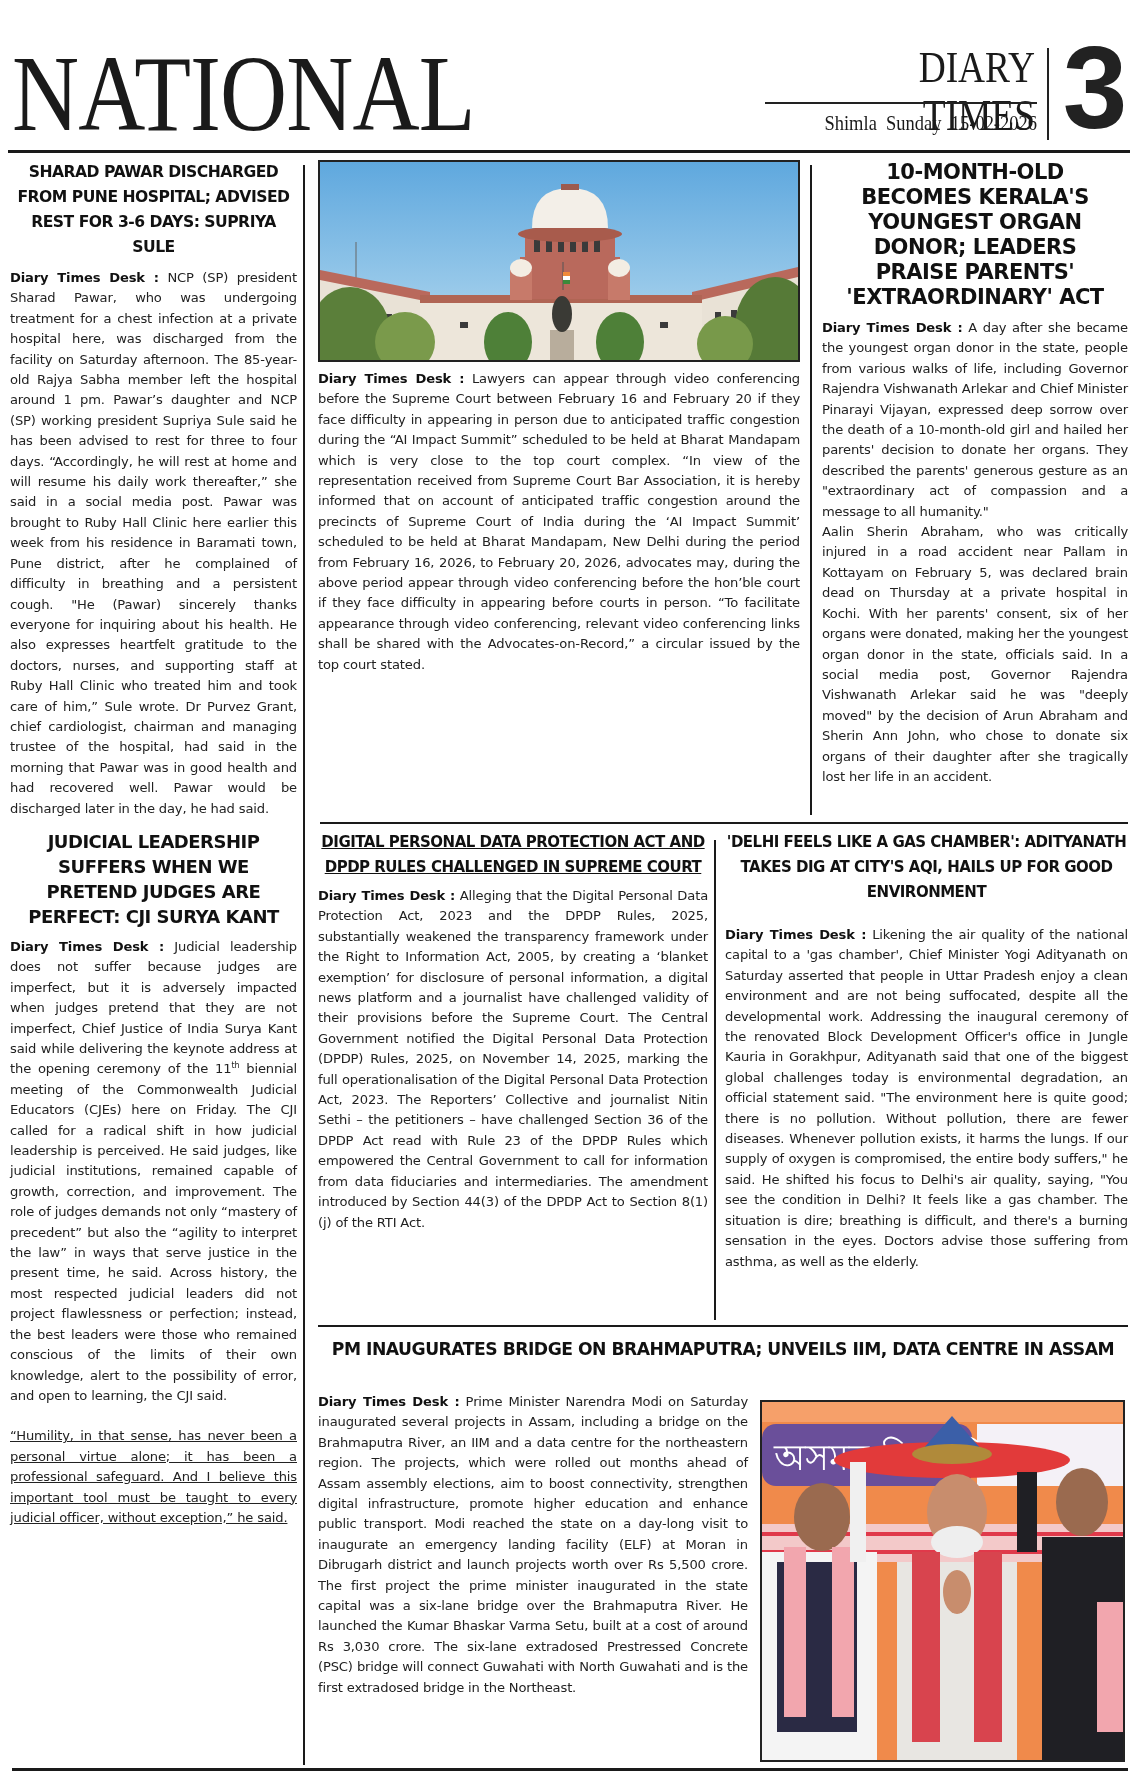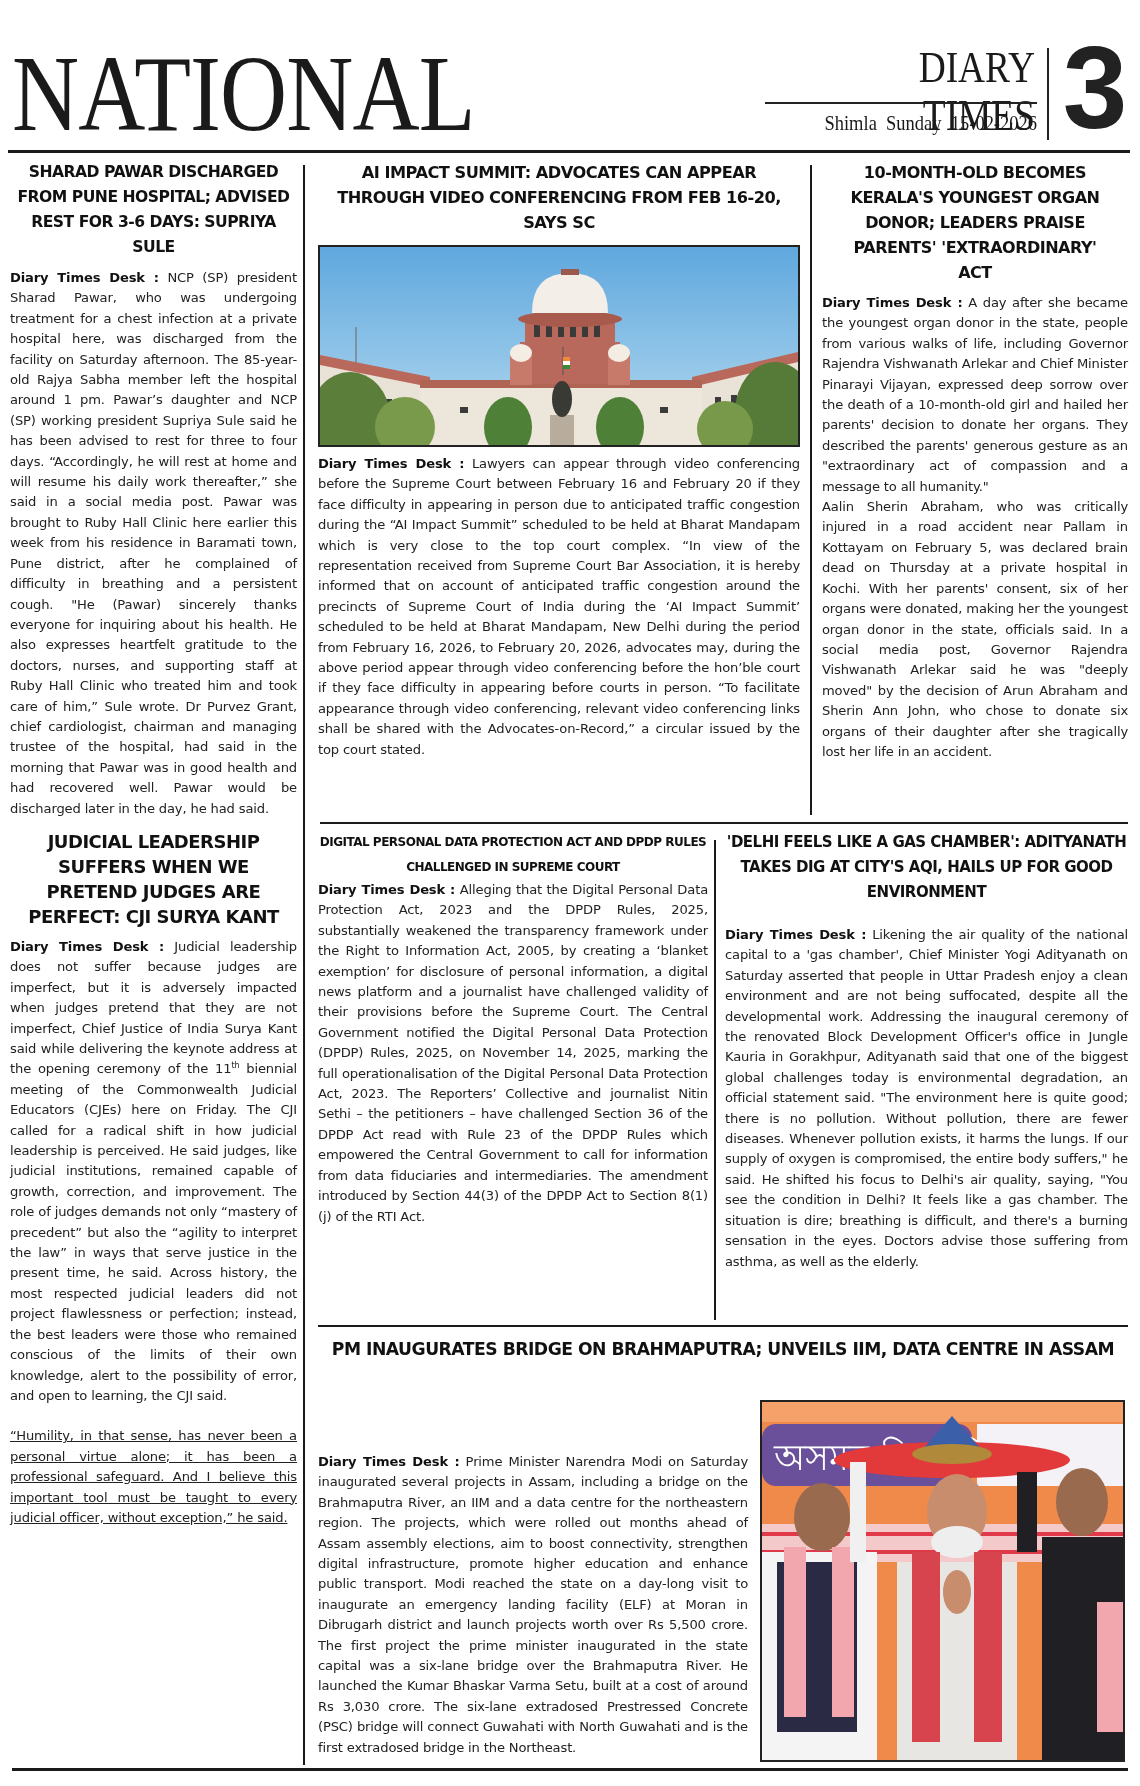--- a/index.html
+++ b/index.html
@@ -41,21 +41,20 @@
   </div>
   <h2 class="headline" style="font-size:18px; margin:10px 2px 8px;">JUDICIAL LEADERSHIP SUFFERS WHEN WE PRETEND JUDGES ARE PERFECT: CJI SURYA KANT</h2>
   <div class="body">
     <p><b>Diary Times Desk :</b> <span>Judicial leadership does not suffer because judges are imperfect, but it is adversely impacted when judges pretend that they are not imperfect, Chief Justice of India Surya Kant said while delivering the keynote address at the opening ceremony of the 11</span><sup>th</sup><span> biennial meeting of the Commonwealth Judicial Educators (CJEs) here on Friday. The CJI called for a radical shift in how judicial leadership is perceived. He said judges, like judicial institutions, remained capable of growth, correction, and improvement. The role of judges demands not only “mastery of precedent” but also the “agility to interpret the law” in ways that serve justice in the present time, he said. Across history, the most respected judicial leaders did not project flawlessness or perfection; instead, the best leaders were those who remained conscious of the limits of their own knowledge, alert to the possibility of error, and open to learning, the CJI said.</span></p>
     <p>“Humility, in that sense, has never been a personal virtue alone; it has been a professional safeguard. And I believe this important tool must be taught to every judicial officer, without exception,” he said.</p>
   </div>
 </div>
 <div class="abs vdiv" style="left:303px; top:165px; height:1600px;"></div>
 
 <div class="abs" style="left:318px; top:160px; width:482px;">
-  <h2 class="headline" style="font-size:16.2px; margin:0 10px 10px;">AI IMPACT SUMMIT: ADVOCATES CAN APPEAR THROUGH VIDEO CONFERENCING FROM FEB 16-20, SAYS SC</h2>
   <div class="photo" style="width:482px; height:202px; position:relative;">
     <svg width="482" height="202" viewBox="0 0 482 202">
       <defs>
         <linearGradient id="sky" x1="0" y1="0" x2="0" y2="1">
           <stop offset="0" stop-color="#5fa8de"></stop>
             <stop offset="1" stop-color="#b9dcf0"></stop>
         </linearGradient>
       </defs>
       <rect width="482" height="202" fill="url(#sky)"></rect>
       <line x1="36" y1="80" x2="36" y2="120" stroke="#666" stroke-width="1"></line>
@@ -113,47 +112,47 @@
       <ellipse cx="242" cy="152" rx="10" ry="18" fill="#3a3a35"></ellipse>
     </svg>
   </div>
   <div class="body" style="margin-top:7px;">
     <b>Diary Times Desk :</b> <span>Lawyers can appear through video conferencing before the Supreme Court between February 16 and February 20 if they face difficulty in appearing in person due to anticipated traffic congestion during the “AI Impact Summit” scheduled to be held at Bharat Mandapam which is very close to the top court complex. “In view of the representation received from Supreme Court Bar Association, it is hereby informed that on account of anticipated traffic congestion around the precincts of Supreme Court of India during the ‘AI Impact Summit’ scheduled to be held at Bharat Mandapam, New Delhi during the period from February 16, 2026, to February 20, 2026, advocates may, during the above period appear through video conferencing before the hon’ble court if they face difficulty in appearing before courts in person. “To facilitate appearance through video conferencing, relevant video conferencing links shall be shared with the Advocates-on-Record,” a circular issued by the top court stated.</span>
   </div>
 </div>
 <div class="abs vdiv" style="left:810px; top:165px; height:650px;"></div>
 
 <div class="abs" style="left:822px; top:160px; width:306px;">
-  <h2 class="headline" style="font-size:16px; margin:0 16px 8px;">10-MONTH-OLD BECOMES KERALA'S YOUNGEST ORGAN DONOR; LEADERS PRAISE PARENTS' 'EXTRAORDINARY' ACT</h2>
+  <h2 class="headline" style="font-size:21px; margin:0 16px 8px;">10-MONTH-OLD BECOMES KERALA'S YOUNGEST ORGAN DONOR; LEADERS PRAISE PARENTS' 'EXTRAORDINARY' ACT</h2>
   <div class="body">
     <div><b>Diary Times Desk :</b> <span>A day after she became the youngest organ donor in the state, people from various walks of life, including Governor Rajendra Vishwanath Arlekar and Chief Minister Pinarayi Vijayan, expressed deep sorrow over the death of a 10-month-old girl and hailed her parents' decision to donate her organs. They described the parents' generous gesture as an "extraordinary act of compassion and a message to all humanity."</span></div>
     <div>Aalin Sherin Abraham, who was critically injured in a road accident near Pallam in Kottayam on February 5, was declared brain dead on Thursday at a private hospital in Kochi. With her parents' consent, six of her organs were donated, making her the youngest organ donor in the state, officials said. In a social media post, Governor Rajendra Vishwanath Arlekar said he was "deeply moved" by the decision of Arun Abraham and Sherin Ann John, who chose to donate six organs of their daughter after she tragically lost her life in an accident.</div>
   </div>
 </div>
 
 <div class="abs rule" style="left:320px; top:822px; width:808px; height:2px;"></div>
 
 <div class="abs" style="left:318px; top:830px; width:390px;">
-  <h2 class="headline" style="font-size:12px; margin:0 0 0;">DIGITAL PERSONAL DATA PROTECTION ACT AND DPDP RULES CHALLENGED IN SUPREME COURT</h2>
+  <h2 class="headline" style="font-size:15px; margin:0 0 6px;text-decoration:underline;">DIGITAL PERSONAL DATA PROTECTION ACT AND DPDP RULES CHALLENGED IN SUPREME COURT</h2>
   <div class="body">
     <b>Diary Times Desk :</b> <span>Alleging that the Digital Personal Data Protection Act, 2023 and the DPDP Rules, 2025, substantially weakened the transparency framework under the Right to Information Act, 2005, by creating a ‘blanket exemption’ for disclosure of personal information, a digital news platform and a journalist have challenged validity of their provisions before the Supreme Court. The Central Government notified the Digital Personal Data Protection (DPDP) Rules, 2025, on November 14, 2025, marking the full operationalisation of the Digital Personal Data Protection Act, 2023. The Reporters’ Collective and journalist Nitin Sethi – the petitioners – have challenged Section 36 of the DPDP Act read with Rule 23 of the DPDP Rules which empowered the Central Government to call for information from data fiduciaries and intermediaries. The amendment introduced by Section 44(3) of the DPDP Act to Section 8(1)(j) of the RTI Act.</span>
   </div>
 </div>
 <div class="abs vdiv" style="left:714px; top:840px; height:480px;"></div>
 <div class="abs" style="left:725px; top:830px; width:403px;">
   <h2 class="headline" style="font-size:15px; margin:0 0 20px;">'DELHI FEELS LIKE A GAS CHAMBER': ADITYANATH TAKES DIG AT CITY'S AQI, HAILS UP FOR GOOD ENVIRONMENT</h2>
   <div class="body">
     <b>Diary Times Desk :</b> <span>Likening the air quality of the national capital to a 'gas chamber', Chief Minister Yogi Adityanath on Saturday asserted that people in Uttar Pradesh enjoy a clean environment and are not being suffocated, despite all the developmental work. Addressing the inaugural ceremony of the renovated Block Development Officer's office in Jungle Kauria in Gorakhpur, Adityanath said that one of the biggest global challenges today is environmental degradation, an official statement said. "The environment here is quite good; there is no pollution. Without pollution, there are fewer diseases. Whenever pollution exists, it harms the lungs. If our supply of oxygen is compromised, the entire body suffers," he said. He shifted his focus to Delhi's air quality, saying, "You see the condition in Delhi? It feels like a gas chamber. The situation is dire; breathing is difficult, and there's a burning sensation in the eyes. Doctors advise those suffering from asthma, as well as the elderly.</span>
   </div>
 </div>
 
 <div class="abs rule" style="left:318px; top:1325px; width:810px; height:2px;"></div>
 
 <h2 class="abs headline" style="left:318px; top:1336px; width:810px; font-size:17.2px; line-height:27px;">PM INAUGURATES BRIDGE ON BRAHMAPUTRA; UNVEILS IIM, DATA CENTRE IN ASSAM</h2>
-<div class="abs body" style="left:318px; top:1452px; width:430px;">
+<div class="abs body" style="left:318px; top:1392px; width:430px;">
   <b>Diary Times Desk :</b> <span>Prime Minister Narendra Modi on Saturday inaugurated several projects in Assam, including a bridge on the Brahmaputra River, an IIM and a data centre for the northeastern region. The projects, which were rolled out months ahead of Assam assembly elections, aim to boost connectivity, strengthen digital infrastructure, promote higher education and enhance public transport. Modi reached the state on a day-long visit to inaugurate an emergency landing facility (ELF) at Moran in Dibrugarh district and launch projects worth over Rs 5,500 crore. The first project the prime minister inaugurated in the state capital was a six-lane bridge over the Brahmaputra River. He launched the Kumar Bhaskar Varma Setu, built at a cost of around Rs 3,030 crore. The six-lane extradosed Prestressed Concrete (PSC) bridge will connect Guwahati with North Guwahati and is the first extradosed bridge in the Northeast.</span>
 </div>
 <div class="abs photo" style="left:760px; top:1400px; width:365px; height:362px;">
   <svg width="365" height="362" viewBox="0 0 365 362">
     <rect width="365" height="362" fill="#f08a4b"></rect>
     <rect x="0" y="0" width="365" height="20" fill="#f6a06a"></rect>
     <rect x="0" y="22" width="210" height="62" rx="14" fill="#6a4f9a"></rect>
     <rect x="215" y="22" width="150" height="62" fill="#f4f1f7"></rect>
     <text x="12" y="68" font-family="DejaVu Sans, sans-serif" font-size="36" fill="#ffffff">অসমৰ  বিজেপি</text>
     <rect x="0" y="122" width="365" height="38" fill="#f3c9c9"></rect>

